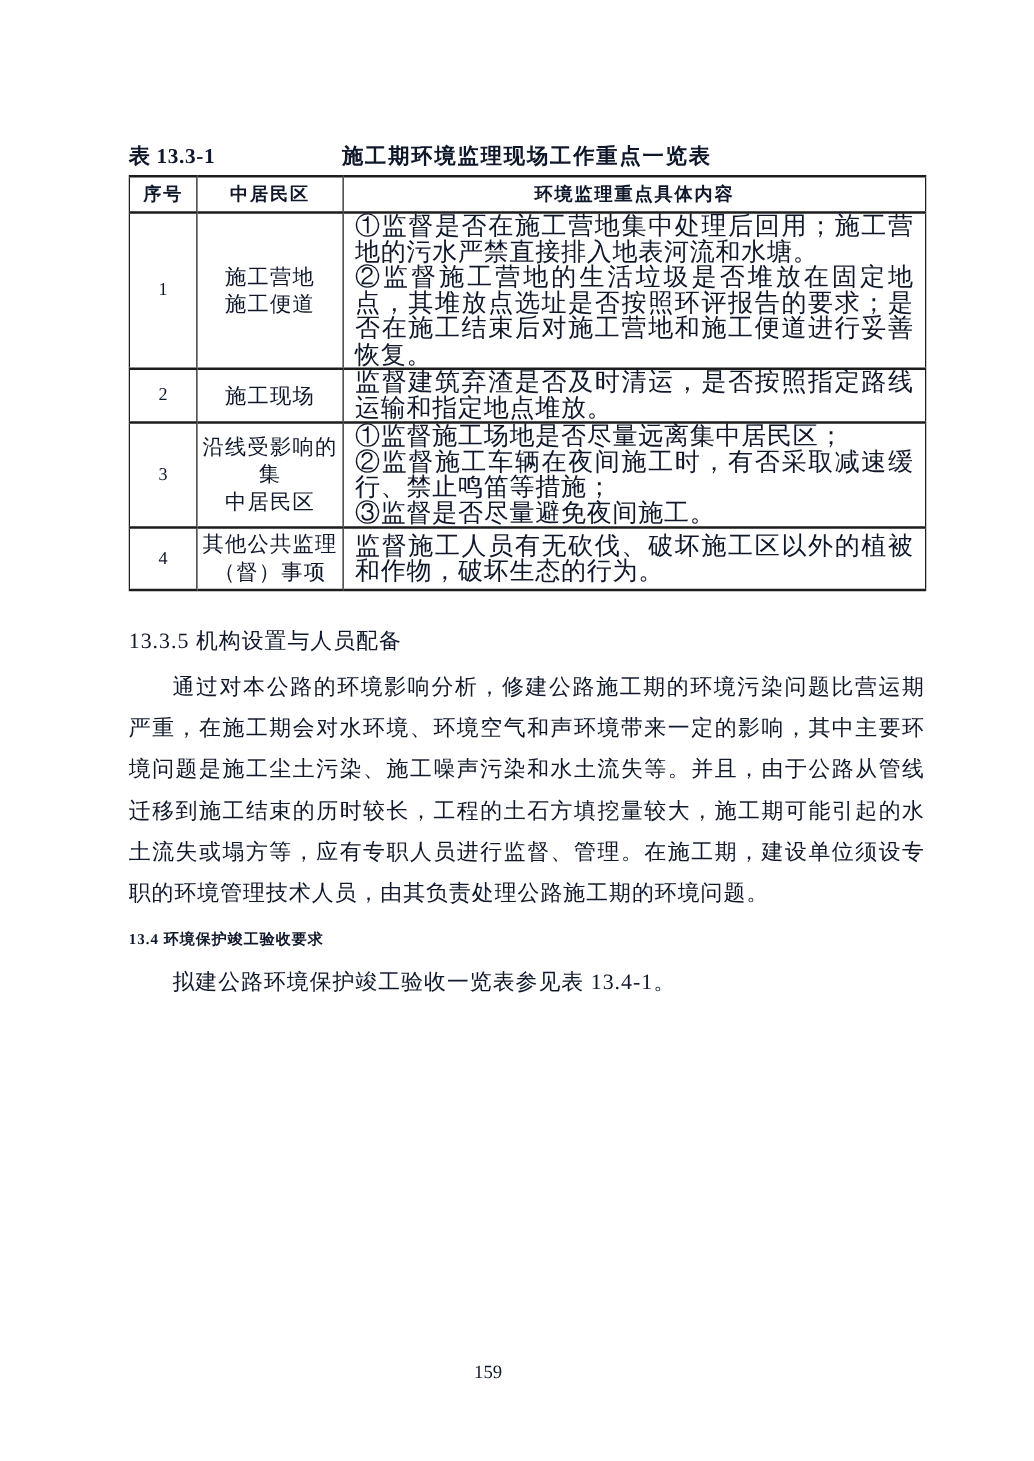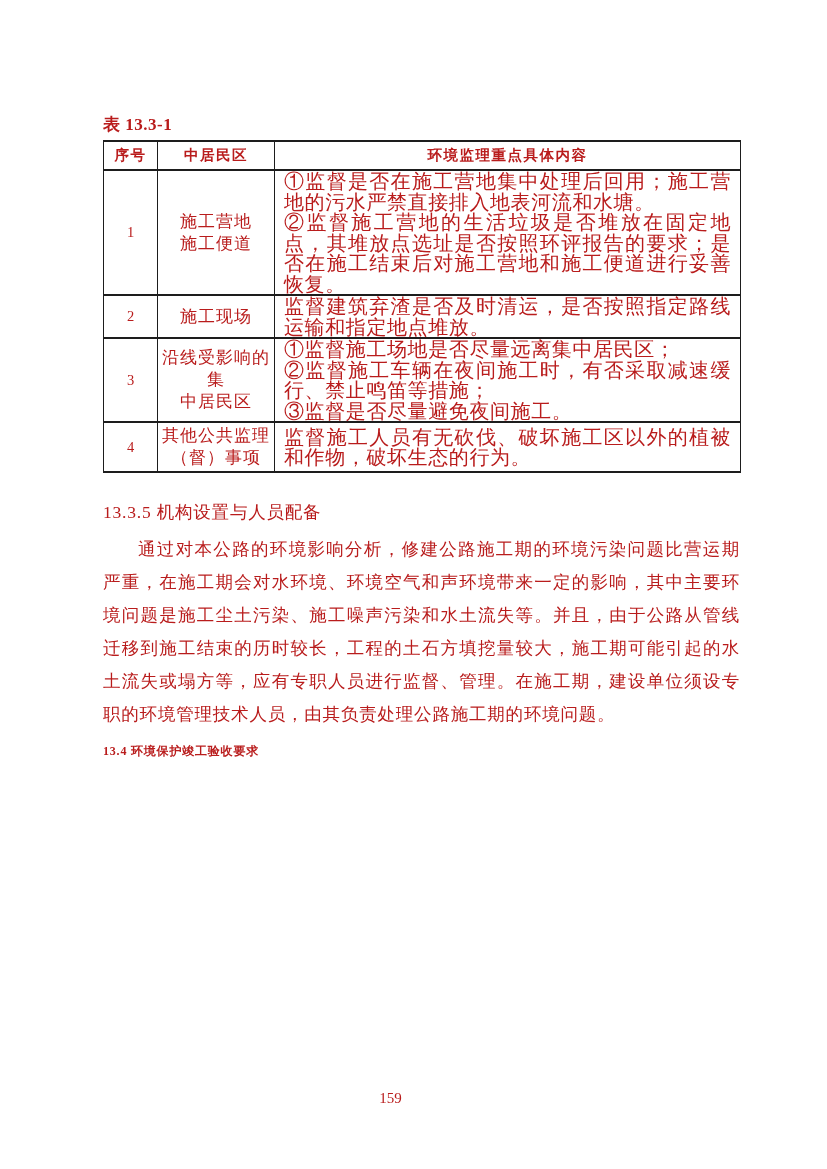--- a/index.html
+++ b/index.html
@@ -2,21 +2,21 @@
 <html><head>
 <meta charset="utf-8">
 <style>
   html, body { margin: 0; padding: 0; background: #ffffff; }
   .page {
     position: relative;
     width: 827px;
     height: 1169px;
     background: #ffffff;
     font-family: "Liberation Serif", "DejaVu Serif", serif;
-    color: #b91c1c;
+    color: #0f172a;
     overflow: hidden;
   }
   .content {
     position: absolute;
     left: 103px;
     top: 113px;
     width: 637px;
   }
   
   .caption {
@@ -100,20 +100,21 @@
   }
 </style>
 </head>
 <body>
 
 <div class="page">
   <div class="content">
 
     <div class="caption">
       <span class="cap-label">表 13.3-1</span>
+      <span class="cap-title">施工期环境监理现场工作重点一览表</span>
     </div>
 
     <table class="sup">
       <colgroup>
         <col style="width:54px">
         <col style="width:117px">
         <col style="width:466px">
       </colgroup>
       <thead>
         <tr>
@@ -157,17 +158,18 @@
             <p class="cellp">监督施工人员有无砍伐、破坏施工区以外的植被和作物，破坏生态的行为。</p>
           </td>
         </tr>
       </tbody>
     </table>
 
     <h3 class="h-plain">13.3.5 机构设置与人员配备</h3>
     <p class="body-p">通过对本公路的环境影响分析，修建公路施工期的环境污染问题比营运期严重，在施工期会对水环境、环境空气和声环境带来一定的影响，其中主要环境问题是施工尘土污染、施工噪声污染和水土流失等。并且，由于公路从管线迁移到施工结束的历时较长，工程的土石方填挖量较大，施工期可能引起的水土流失或塌方等，应有专职人员进行监督、管理。在施工期，建设单位须设专职的环境管理技术人员，由其负责处理公路施工期的环境问题。</p>
 
     <h3 class="h-bold">13.4 环境保护竣工验收要求</h3>
+    <p class="body-p">拟建公路环境保护竣工验收一览表参见表 13.4-1。</p>
 
   </div>
 
   <div class="pageno">159</div>
 </div>
 
 </body></html>

